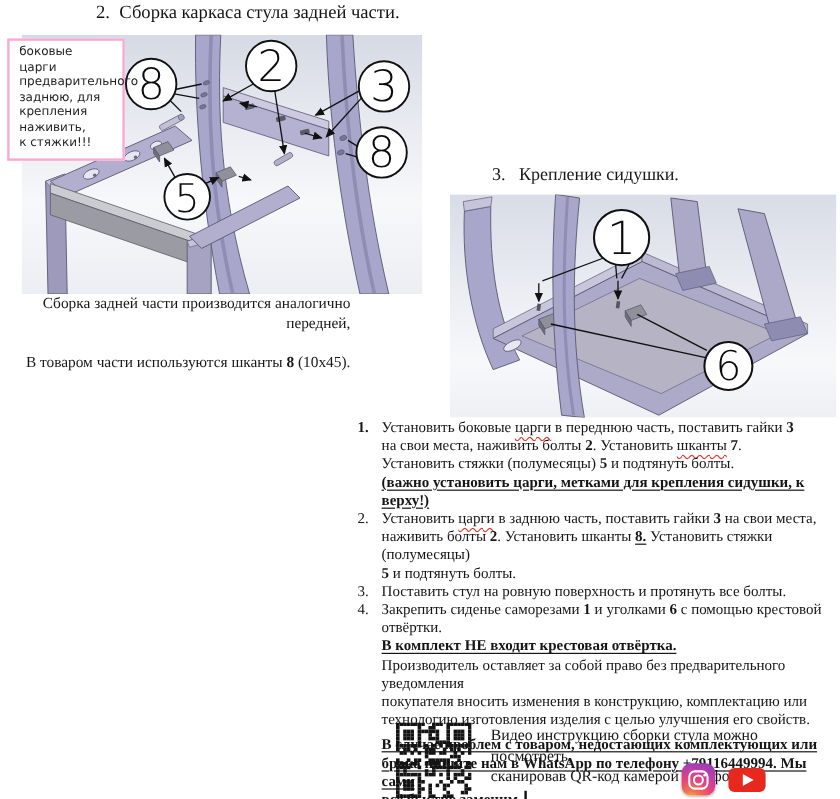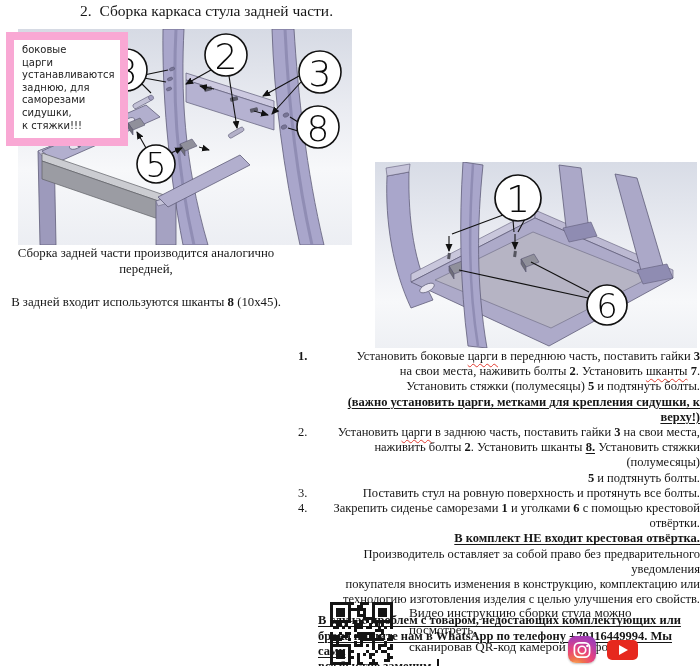--- a/index.html
+++ b/index.html
@@ -4,30 +4,30 @@
 <style>
   html,body{margin:0;padding:0;background:#fff;}
   .page{position:relative;width:700px;height:666px;background:#fff;overflow:hidden;
         font-family:"Liberation Serif","DejaVu Serif",serif;color:#161616;}
   .abs{position:absolute;}
   
   .sec-title{font-size:15.5px;white-space:nowrap;}
   
   .fig{display:block;}
   
-  .note-box{left:6px;top:32px;width:78px;background:#fff;border:8px solid #f9a8d4;
-            padding:4px 20px 6px 8px;font-family:"DejaVu Sans","Liberation Sans",sans-serif;
+  .note-box{left:6px;top:32px;width:78px;background:#fff;border:2px solid #f9a8d4;
+            padding:4px 8px 6px 8px;font-family:"DejaVu Sans","Liberation Sans",sans-serif;
             font-size:10px;line-height:12.6px;color:#222;z-index:3;}
   
-  .caption{left:0;top:245px;width:292px;text-align:center;font-size:12.8px;line-height:16.2px;}
+  .caption{left:0;top:245px;width:292px;text-align:right;font-size:12.8px;line-height:16.2px;}
   
   .instr{left:298px;top:349px;width:402px;font-size:12.5px;line-height:15.2px;}
   .item{display:flex;}
   .item .num{width:20px;flex:none;}
-  .item .txt{flex:1;text-align:right;}
+  .item .txt{flex:1;}
   .b{font-weight:bold;}
   .u{text-decoration-line:underline;text-decoration-thickness:1.3px;text-underline-offset:2px;}
   .w{text-decoration-line:underline;text-decoration-style:wavy;text-decoration-color:#e23b30;
      text-decoration-thickness:1px;text-underline-offset:2.5px;}
   .warranty{margin:6px 0 0 20px;}
   .caret{display:inline-block;width:2px;height:13px;background:#111;vertical-align:-2px;margin-left:2px;}
   
   .video-note{left:409px;top:604px;font-size:13.1px;font-weight:normal;line-height:17px;}
   .social{left:568px;top:636px;display:flex;gap:11px;align-items:center;}
   .ig{width:28px;height:27px;border-radius:8px;
@@ -159,27 +159,28 @@
       <circle cx="300" cy="98" r="21" fill="#fff" stroke="#111" stroke-width="1.6"></circle>
       <text class="co" x="300" y="99" font-size="36">8</text>
     </g>
     <g>
       <circle cx="138" cy="135" r="19" fill="#fff" stroke="#111" stroke-width="1.6"></circle>
       <text class="co" x="138" y="136" font-size="33">5</text>
     </g>
   </svg>
 
   <div class="abs note-box">
-    <span><span>боковые царги</span><br><span>устанавливаются</span><br><span>заднюю, для</span><br><span>саморезами сидушки,</span><br><span>к стяжки!!!</span></span>
+    <span><span>боковые царги</span><br><span>предварительного</span><br><span>заднюю, для</span><br><span>крепления наживить,</span><br><span>к стяжки!!!</span></span>
   </div>
 
   <div class="abs caption">
-    <span><span>Сборка задней части производится аналогично передней,</span><br><br><span>В задней входит используются шканты </span><span class="b">8</span><span> (10x45).</span></span>
+    <span><span>Сборка задней части производится аналогично передней,</span><br><br><span>В товаром части используются шканты </span><span class="b">8</span><span> (10x45).</span></span>
   </div>
 
+  <div class="abs sec-title" style="left:410px;top:138px;font-size:15px;">3.&nbsp;&nbsp;&nbsp;Крепление сидушки.</div>
 
   <svg class="abs fig" style="left:375px;top:162px;" width="322" height="186" viewBox="0 0 322 186">
     <defs>
       <linearGradient id="bg2" x1="0" y1="0" x2="0" y2="1">
         <stop offset="0" stop-color="#d8dce6"></stop>
           <stop offset="0.4" stop-color="#eaecf2"></stop>
         <stop offset="0.75" stop-color="#f7f8fa"></stop>
           <stop offset="1" stop-color="#eef0f4"></stop>
       </linearGradient>
       <marker id="ar2" viewBox="0 0 8 8" markerWidth="8" markerHeight="8" refX="7" refY="4" orient="auto" markerUnits="userSpaceOnUse">

